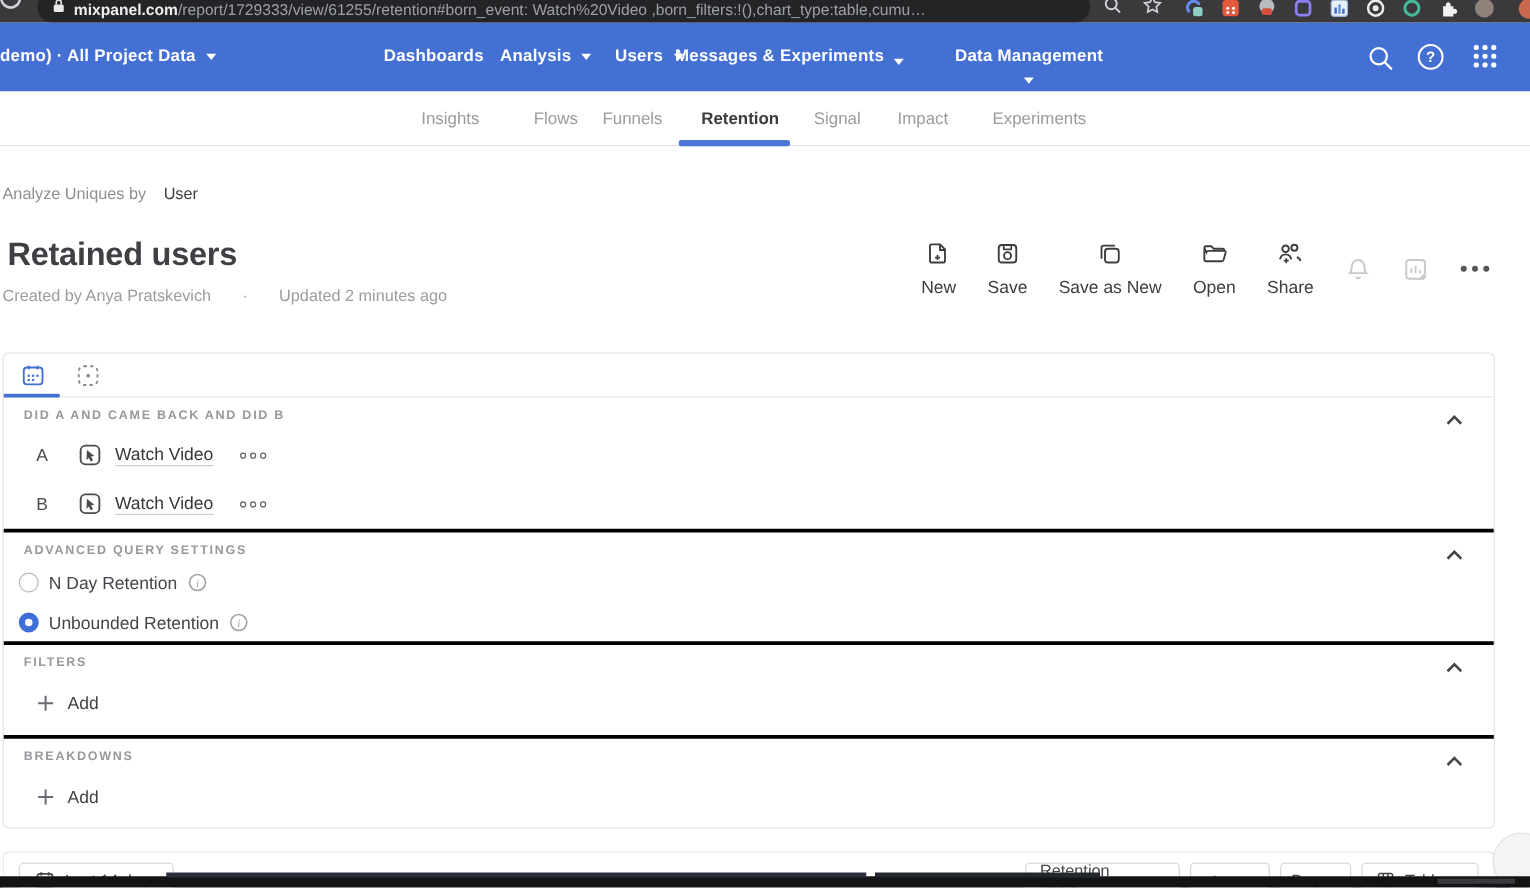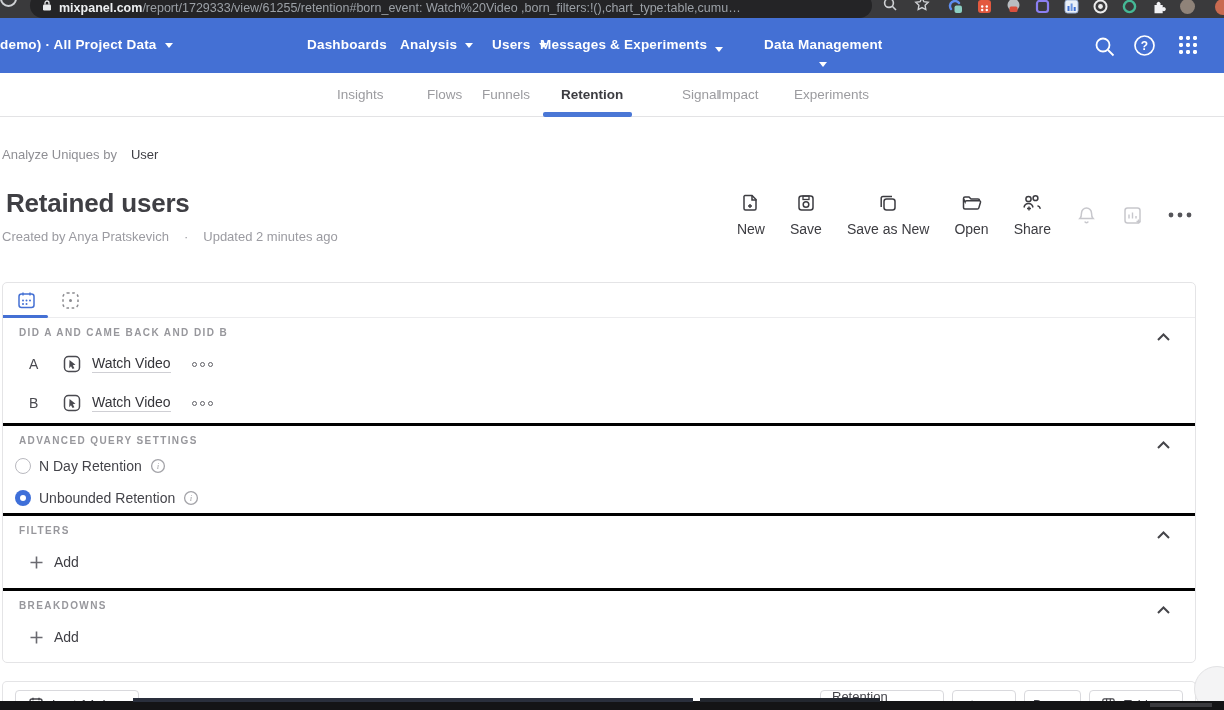--- a/index.html
+++ b/index.html
@@ -33,21 +33,21 @@
   .tab-underline { position:absolute; left:543px; bottom:-1px; width:89px; height:5px; background:#4a77d6; border-radius:2px; }
 
   
   .content { position:absolute; top:117px; left:0; width:1224px; height:585px; background:#fff; }
 
   .analyze-row { position:absolute; left:2px; top:30px; font-size:13px; display:flex; gap:14px; align-items:baseline; }
   .analyze-label { color:#8f8f94; }
   .analyze-value { color:#3f3f45; cursor:pointer; }
 
   .report-title { position:absolute; left:6px; top:71px; font-size:26px; font-weight:700; color:#3f3f44; letter-spacing:-.2px; }
-  .report-meta { position:absolute; left:2px; top:112px; font-size:13px; color:#9b9ba1; display:flex; gap:15px; }
+  .report-meta { position:absolute; left:2px; top:112px; font-size:13px; color:#9b9ba1; display:flex; gap:25px; }
 
   .actions { position:absolute; right:32px; top:76px; display:flex; align-items:center; gap:25px; }
   .action { display:flex; align-items:center; gap:8px; font-size:14px; color:#3c3c41; cursor:pointer; white-space:nowrap;flex-direction:column; }
   .action.muted { color:#c7c7cc; }
 
   
   .panel { position:absolute; left:2px; right:28px; top:165px; height:381px; background:#fff; border:1px solid #e4e4e6; border-radius:5px; }
   .panel-tabbar { height:35px; border-bottom:1px solid #ececee; position:relative; }
   .ptab { position:absolute; top:7px; cursor:pointer; }
   .ptab1 { left:13px; }
@@ -208,21 +208,21 @@
           <rect x="16" y="16" width="4" height="4" rx="1.4"></rect>
         </svg>
     </span>
   </div>
 
   <div class="tab-row">
     <span class="tab" style="left:337px;">Insights</span>
     <span class="tab" style="left:415px;margin-left:12px;">Flows</span>
     <span class="tab" style="left:482px;">Funnels</span>
     <span class="tab active" style="left:561px;">Retention</span>
-    <span class="tab" style="left:651px;margin-left:31px;">Signal</span>
+    <span class="tab" style="left:651px;">Signal</span>
     <span class="tab" style="left:718px;">Impact</span>
     <span class="tab" style="left:794px;">Experiments</span>
     <span class="tab-underline"></span>
   </div>
 
   <div class="content">
 
     <div class="analyze-row">
       <span class="analyze-label">Analyze Uniques by</span>
       <span class="analyze-value">User</span>

